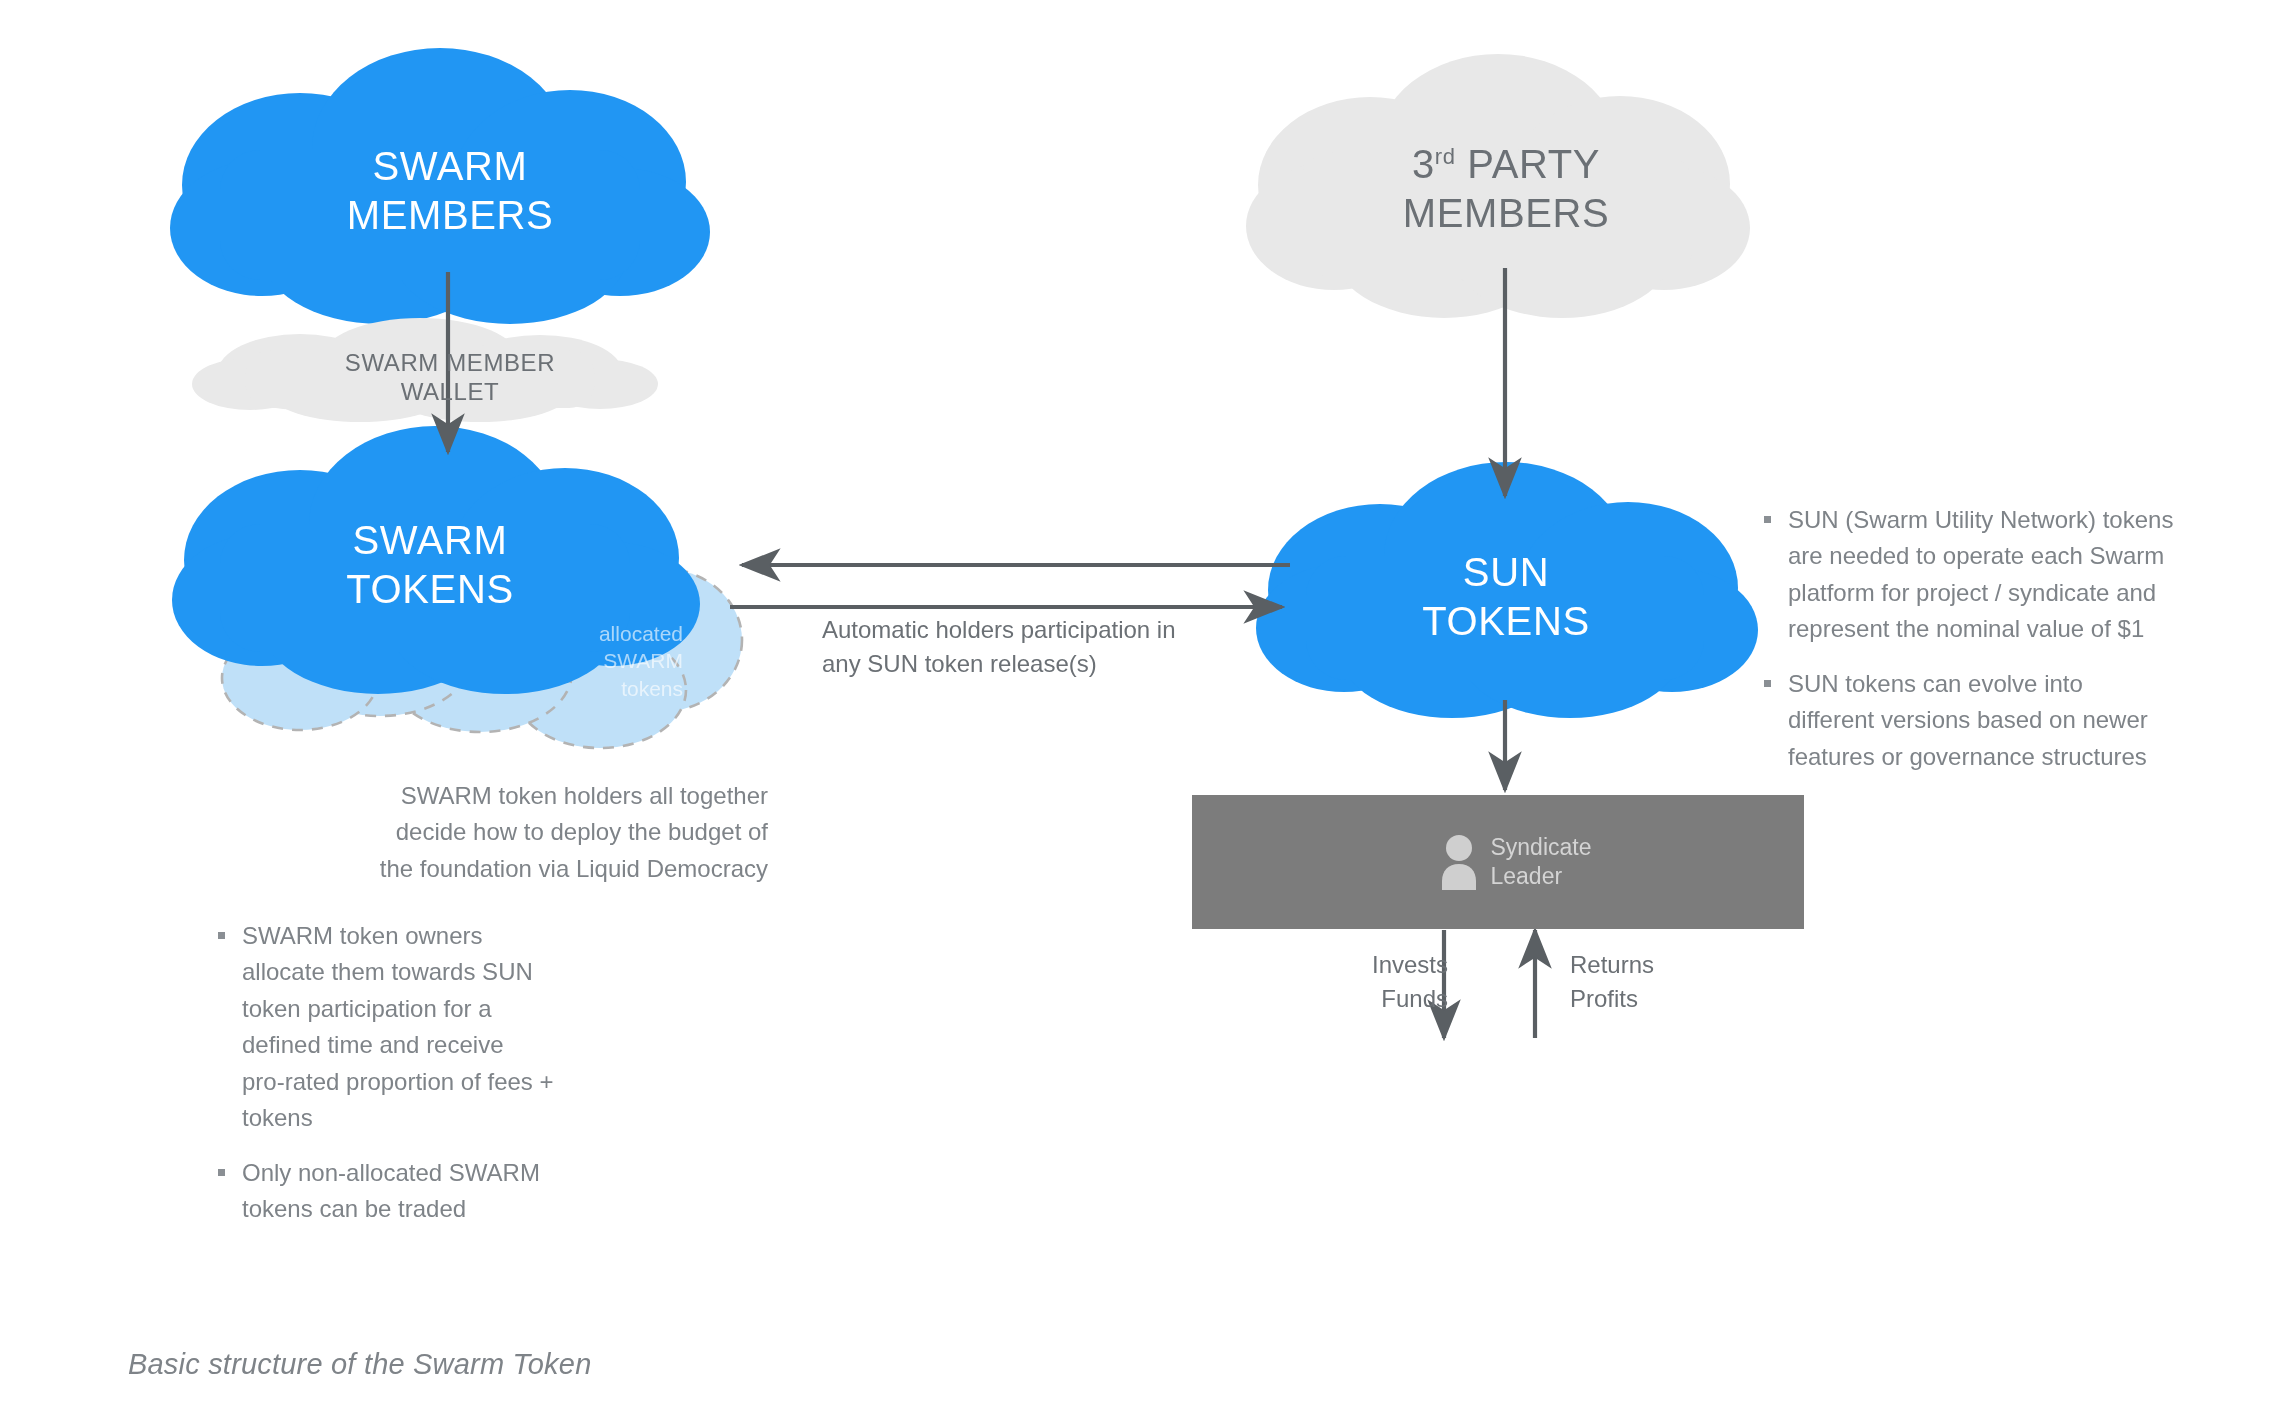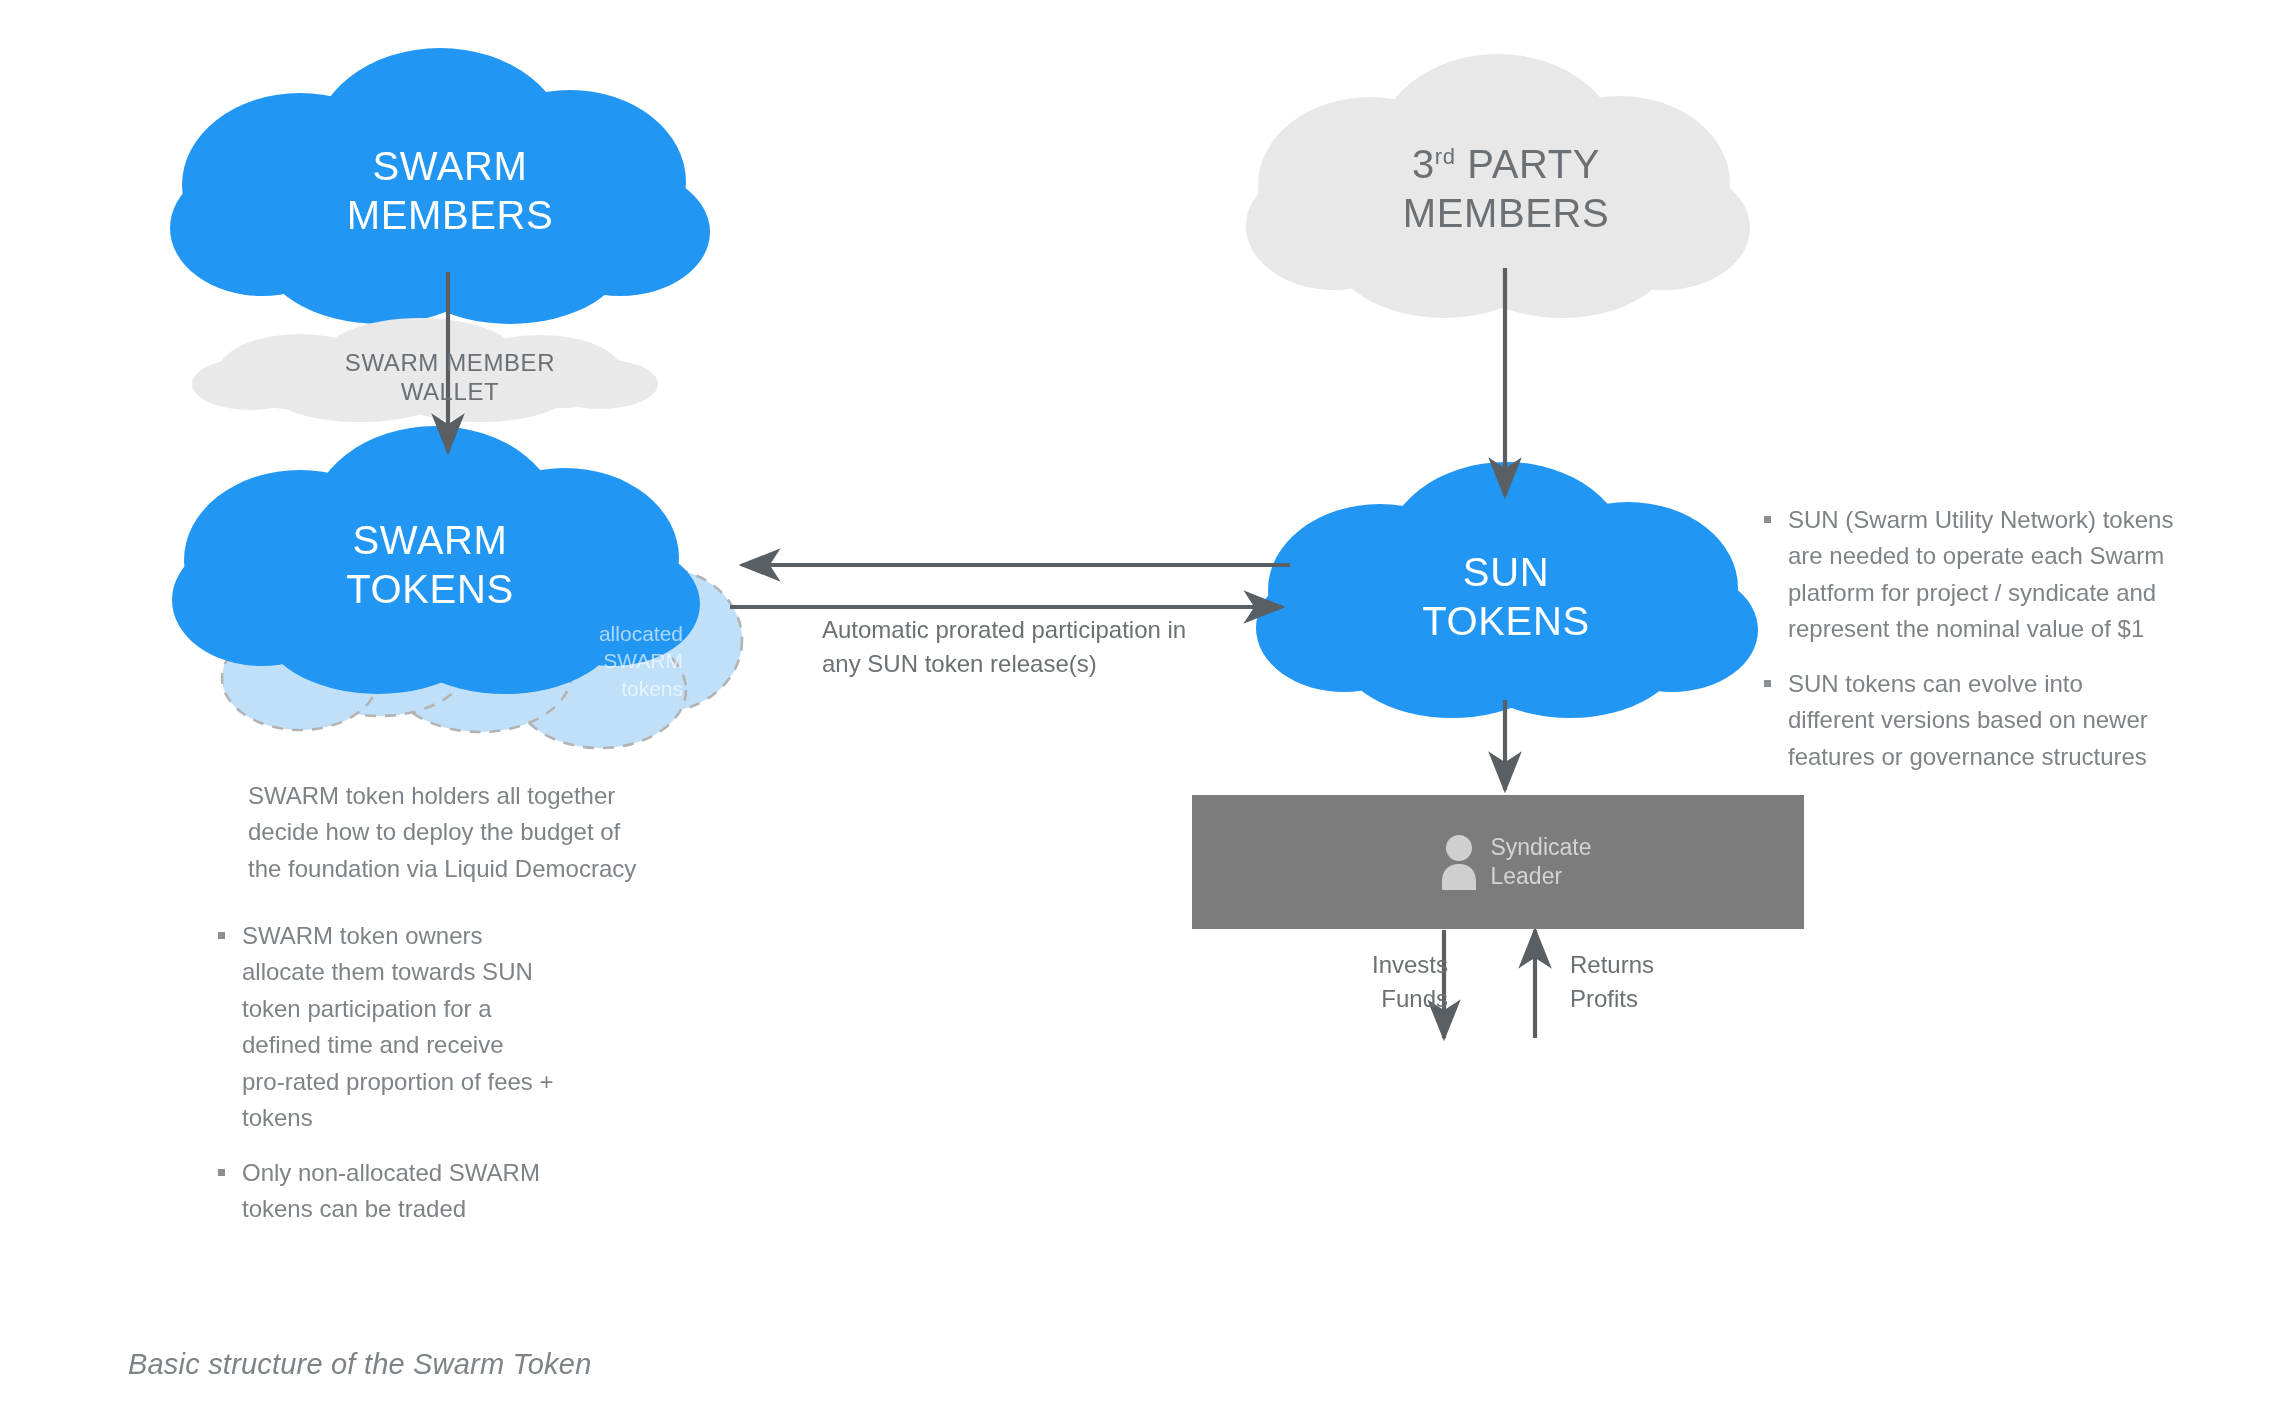--- a/index.html
+++ b/index.html
@@ -252,42 +252,42 @@
   <div class="cloud-label gray" style="top:140px; left:1236px; width:540px; font-size:40px;">
     <span>3</span><sup style="font-size:0.55em; vertical-align:super;">rd</sup><span style="white-space:pre-line;"> PARTY
 MEMBERS</span>
   </div>
 
   <div class="cloud-label white" style="top:548px; left:1246px; width:520px; font-size:40px; white-space:pre-line;">SUN
 TOKENS</div>
 
 
 
-  <div class="arrow-label" style="left:822px; top:613px; width:470px;">Automatic prorated participation in
+  <div class="arrow-label" style="left:822px; top:613px; width:470px;">Automatic holders participation in
 any SUN token release(s)</div>
 
   <div class="arrow-label" style="left:1308px; top:948px; width:140px; text-align:right;">Invests
 Funds</div>
 
   <div class="arrow-label" style="left:1570px; top:948px; width:180px;">Returns
 Profits</div>
 
   <div class="spv-box" style="left:1192px; top:795px; width:612px; height:134px;">
     <div class="syndicate">
       <svg class="person-icon" viewBox="0 0 42 56">
         <circle cx="21" cy="14" r="13" fill="#cfcfcf"></circle>
         <path d="M21 30 C32 30 38 37 38 47 L38 56 L4 56 L4 47 C4 37 10 30 21 30 Z" fill="#cfcfcf"></path>
       </svg>
       <div class="syndicate-text">Syndicate
 Leader</div>
     </div>
   </div>
 
 
-  <div class="para" style="left:248px; top:778px; width:520px;">SWARM token holders all together
+  <div class="para" style="left:248px; top:778px; width:520px;text-align:right;">SWARM token holders all together
 decide how to deploy the budget of
 the foundation via Liquid Democracy</div>
 
   <ul class="bullets" style="left:216px; top:918px; width:420px;">
     <li>SWARM token owners
 allocate them towards SUN
 token participation for a
 defined time and receive
 pro-rated proportion of fees +
 tokens</li>

